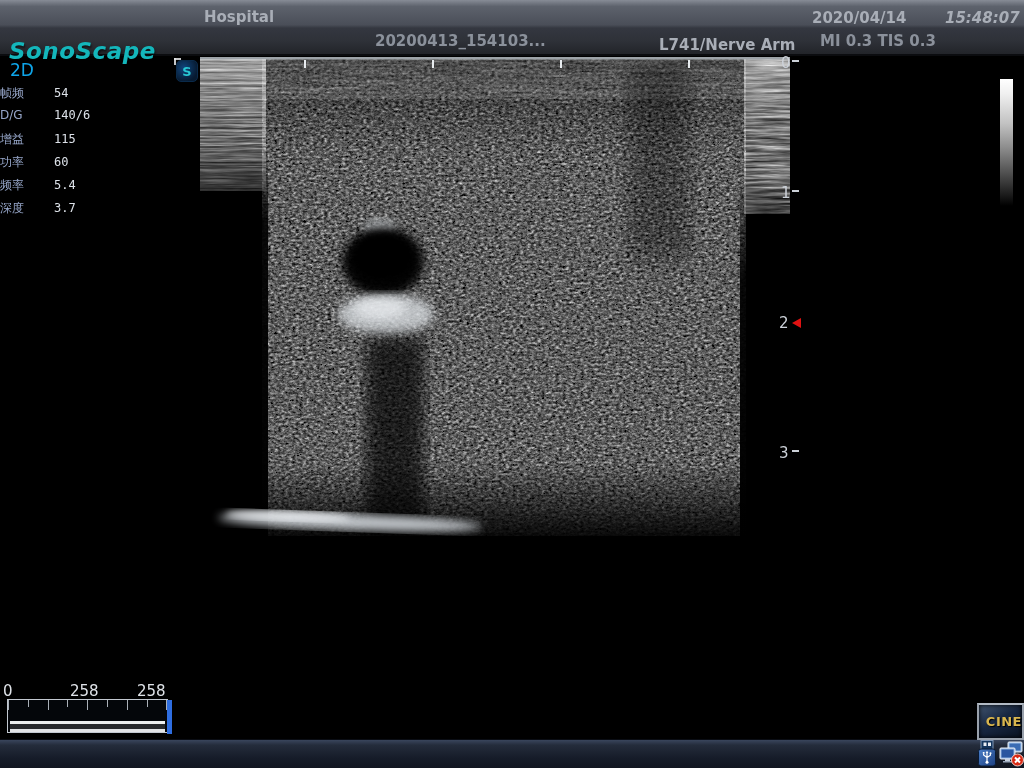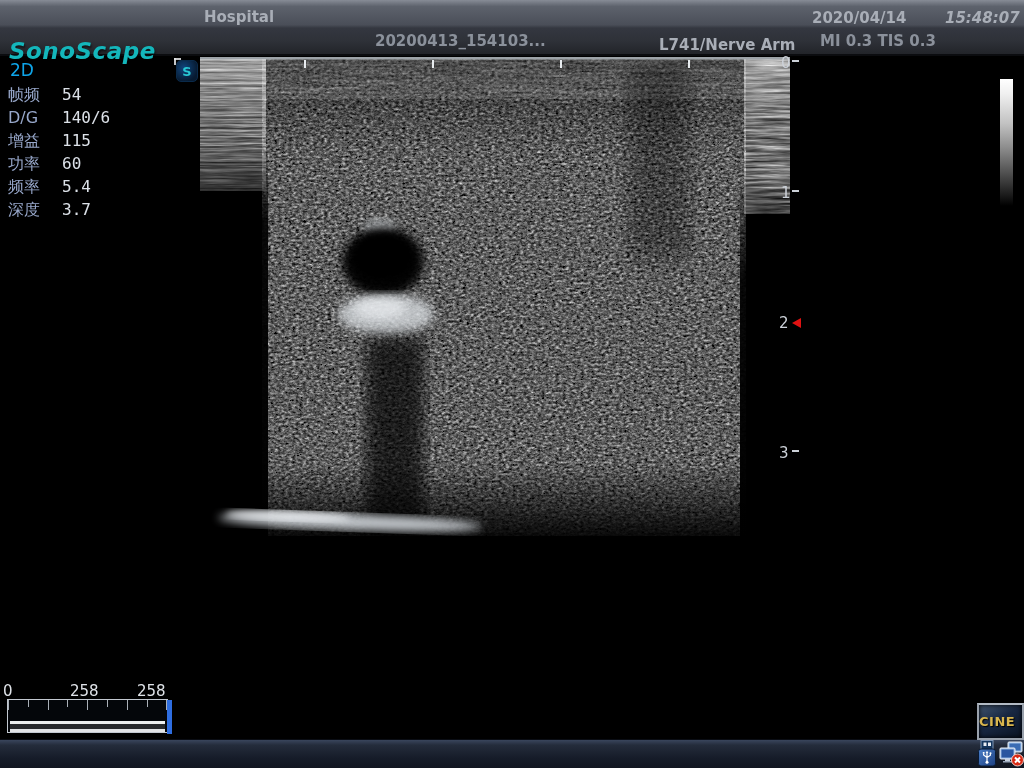--- a/index.html
+++ b/index.html
@@ -10,21 +10,21 @@
   .topbar{position:absolute;left:0;top:0;width:1024px;height:54px;
     background:linear-gradient(180deg,#878c96 0%,#5d626c 12%,#4a4e58 46%,#343740 52%,#2e3138 76%,#222429 100%);
     border-bottom:2px solid #0b0c0f;}
   .tb{position:absolute;font-weight:bold;font-size:15px;color:#a9aeb7;white-space:nowrap;}
   .tb.dim{color:#8b919b;}
   .brand{position:absolute;left:9px;top:18px;font-size:23px;font-style:italic;font-weight:bold;
     color:#14b6bb;text-shadow:1px 2px 2px rgba(0,0,0,.55);letter-spacing:.5px;margin-top:20px;}
 
   
   .mode{position:absolute;left:10px;top:60px;font-size:17px;color:#0ea5e9;}
-  .prow{position:absolute;left:8px;height:21px;font-size:16px;white-space:nowrap;}
+  .prow{position:absolute;left:0;height:21px;font-size:12px;white-space:nowrap;}
   .prow .pl{color:#97a7ca;display:inline-block;min-width:54px;}
   .prow .pv{color:#dce1e8;font-family:"DejaVu Sans Mono",monospace;}
 
   
   .sbadge{position:absolute;left:176px;top:60px;width:20px;height:20px;border-radius:5px;
     background:radial-gradient(circle at 35% 35%,#10447c,#071a30 75%);
     border:1px solid #0a2a4a;display:flex;align-items:center;justify-content:center;
     color:#28c8d4;font-size:13px;font-weight:bold;}
   .sbadge-corner-h{position:absolute;left:174px;top:58px;width:7px;height:2px;background:#e6e8ea;opacity:.85;}
   .sbadge-corner-v{position:absolute;left:174px;top:58px;width:2px;height:7px;background:#e6e8ea;opacity:.85;}
@@ -53,21 +53,21 @@
 
   
   .taskbar{position:absolute;left:0;top:739px;width:1024px;height:29px;
     background:linear-gradient(180deg,#39455c 0%,#242c3b 18%,#161c29 62%,#10151f 100%);
     border-top:1px solid #0a0d14;}
 
   
   .cine{position:absolute;left:977px;top:703px;width:47px;height:37px;box-sizing:border-box;
     border:2px solid #99a1ac;border-top-color:#b2bac4;
     background:linear-gradient(150deg,#41556f 0%,#182741 45%,#0a1322 100%);
-    display:flex;align-items:center;justify-content:flex-start;
+    display:flex;align-items:center;justify-content:flex-end;
     color:#d9b64e;font-size:13px;font-weight:bold;letter-spacing:.5px;
     text-shadow:1px 1px 1px #000;box-shadow:inset 0 0 5px #000;}
 
   .icon{position:absolute;}
 </style>
 </head>
 <body>
 
 <div class="screen">
 

